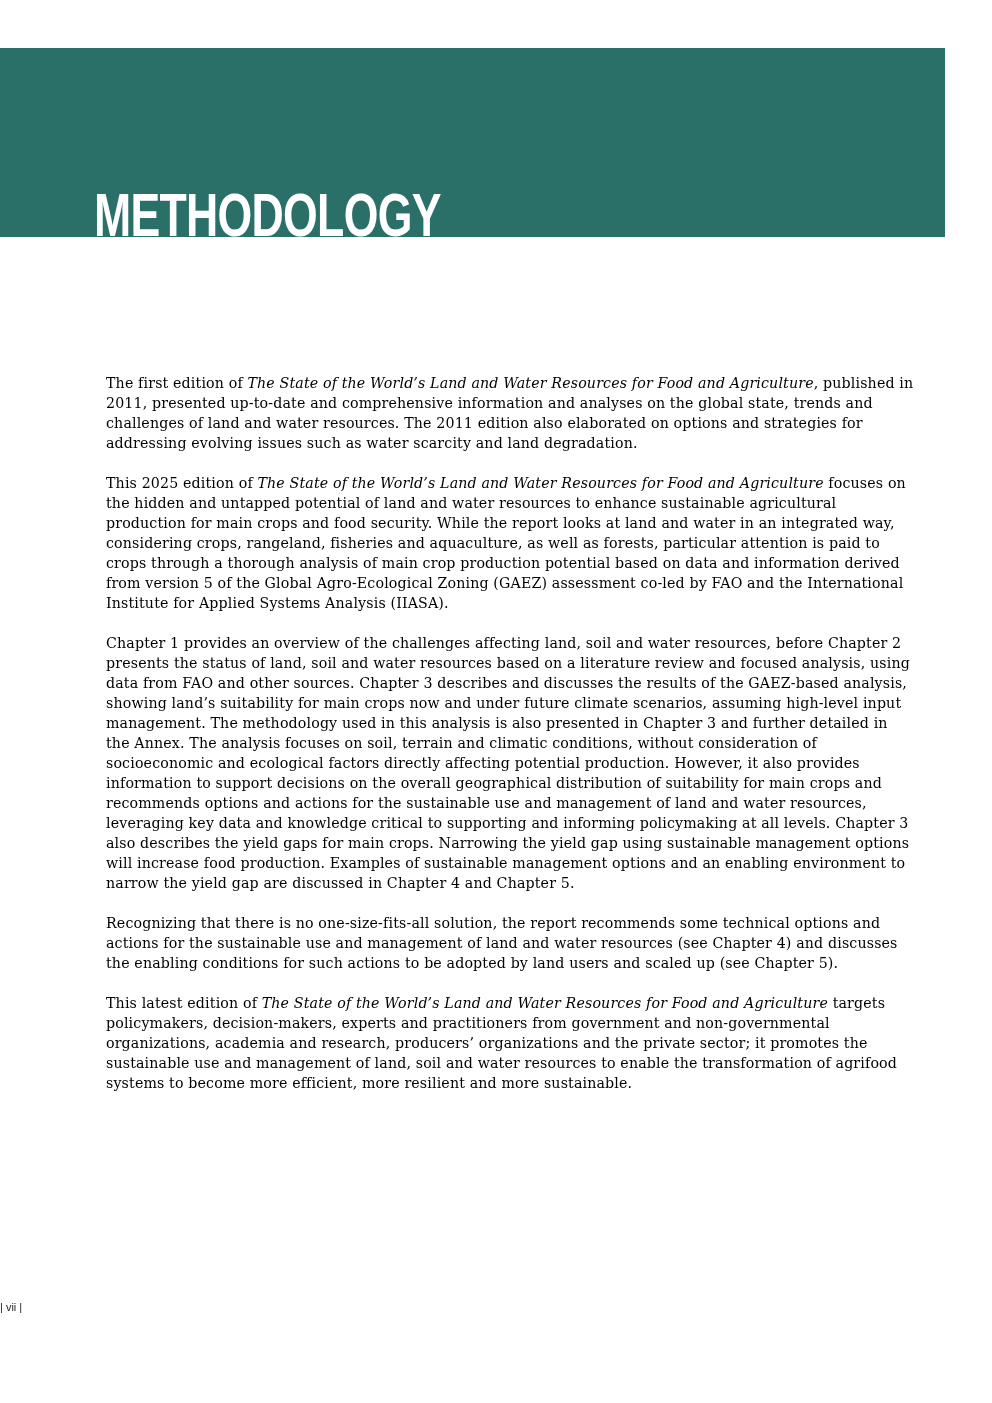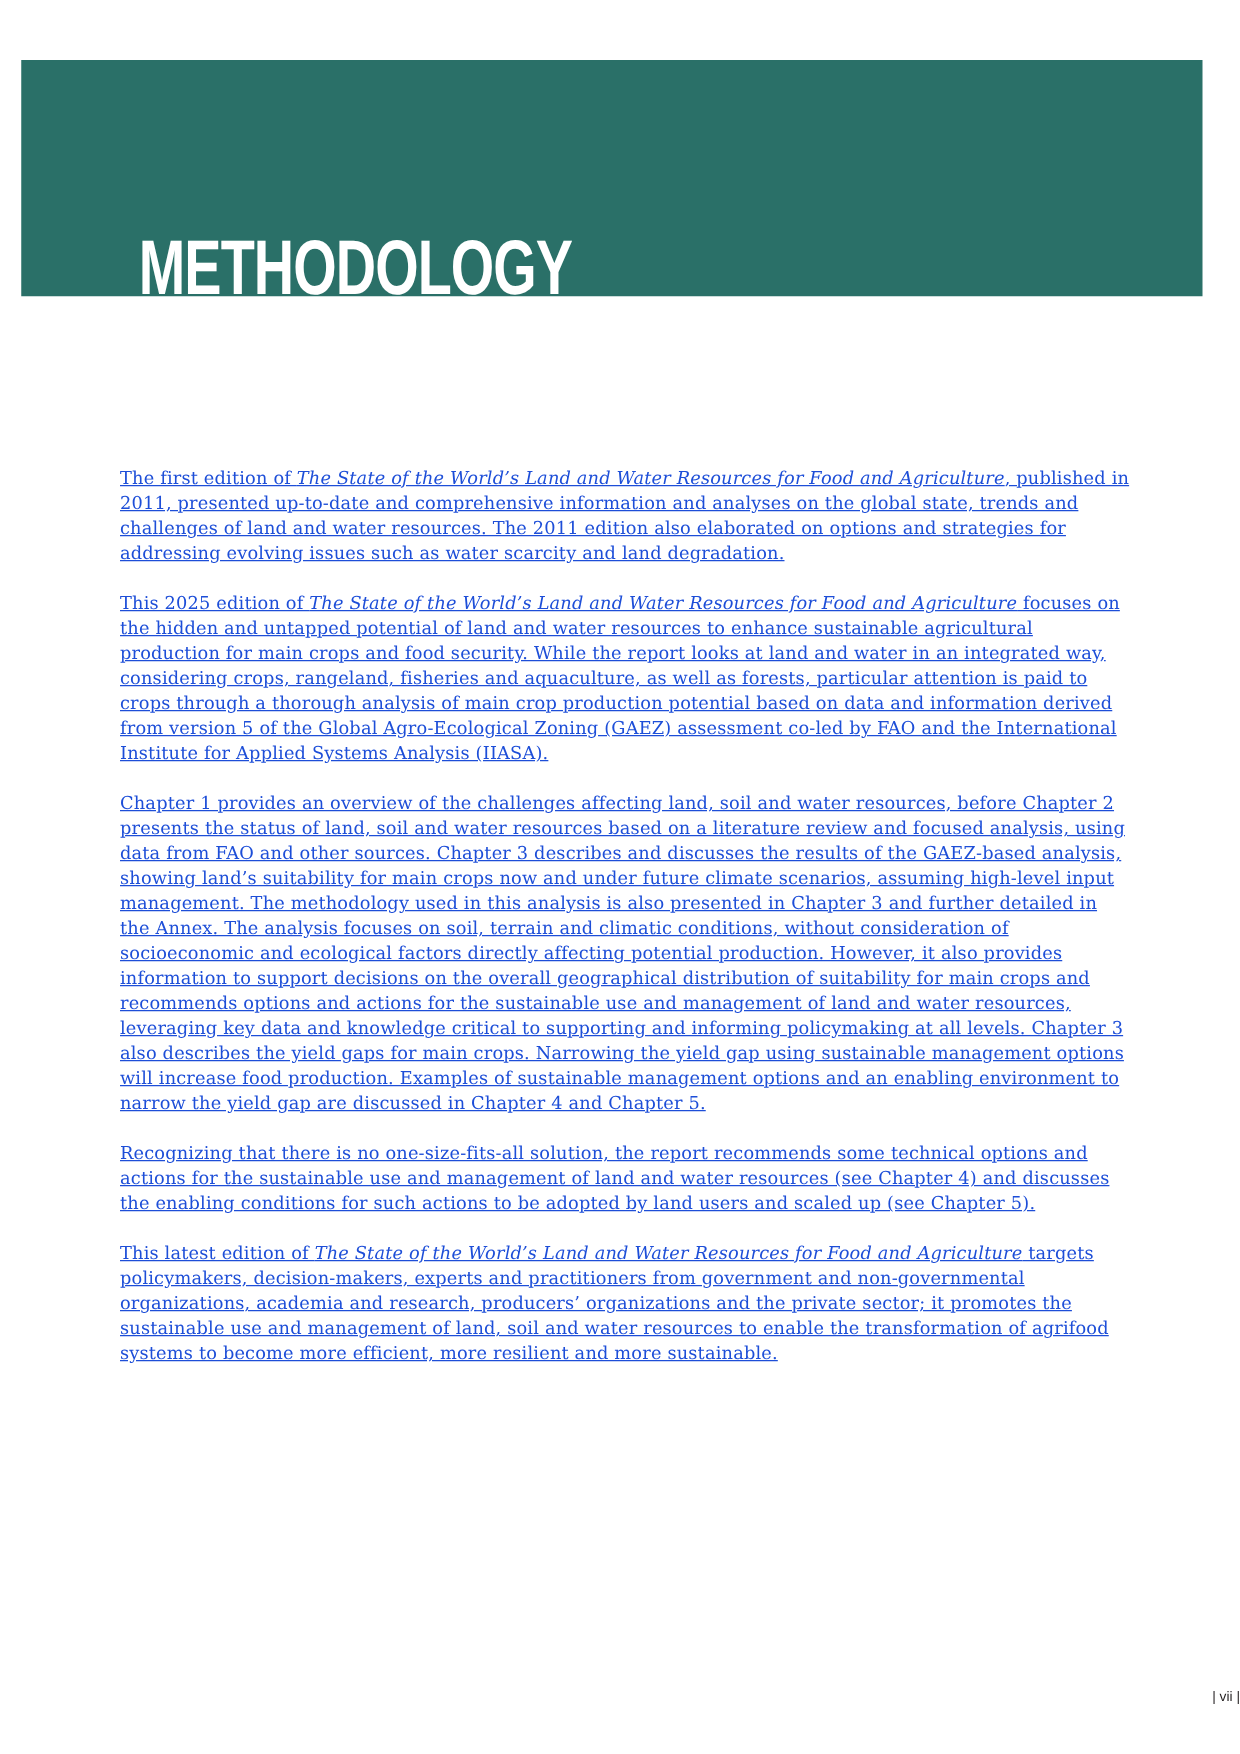--- a/index.html
+++ b/index.html
@@ -8,21 +8,21 @@
       background: #ffffff;
     }
     body {
       width: 992px;
       height: 1403px;
       position: relative;
       overflow: hidden;
     }
     .banner {
       position: absolute;
-      left: 17px;
+      left: 0;
       top: 48px;
       width: 945px;
       height: 189px;
       background: #2a7068;
       overflow: hidden;
     }
     .banner-title {
       position: absolute;
       left: 94px;
       bottom: -9px;
@@ -32,42 +32,41 @@
       font-size: 62px;
       line-height: 62px;
       color: #ffffff;
       letter-spacing: -1px;
       transform: scaleX(0.72);
       transform-origin: left bottom;
       white-space: nowrap;
     }
     .body-text {
       position: absolute;
-      left: 96px;
+      left: 106px;
       top: 373px;
       width: 808px;
       font-family: "DejaVu Serif", "Liberation Serif", serif;
       font-size: 14.2px;
       line-height: 20px;
-      color: #1d4ed8;
+      color: #000000;
       letter-spacing: 0.15px;
-      text-decoration: underline;
     }
     .body-text p {
       margin: 0 0 20px 0;
     }
     .body-text em {
       font-style: italic;
     }
     .page-number {
       position: absolute;
       left: 0;
       width: 992px;
-      top: 1352px;
-      text-align: right;
+      top: 1301px;
+      text-align: left;
       font-family: "Liberation Sans", sans-serif;
       font-size: 11px;
       color: #231f20;
     }
   </style>
 </head>
 <body>
 
 <div class="banner">
   <h1 class="banner-title">METHODOLOGY</h1>

